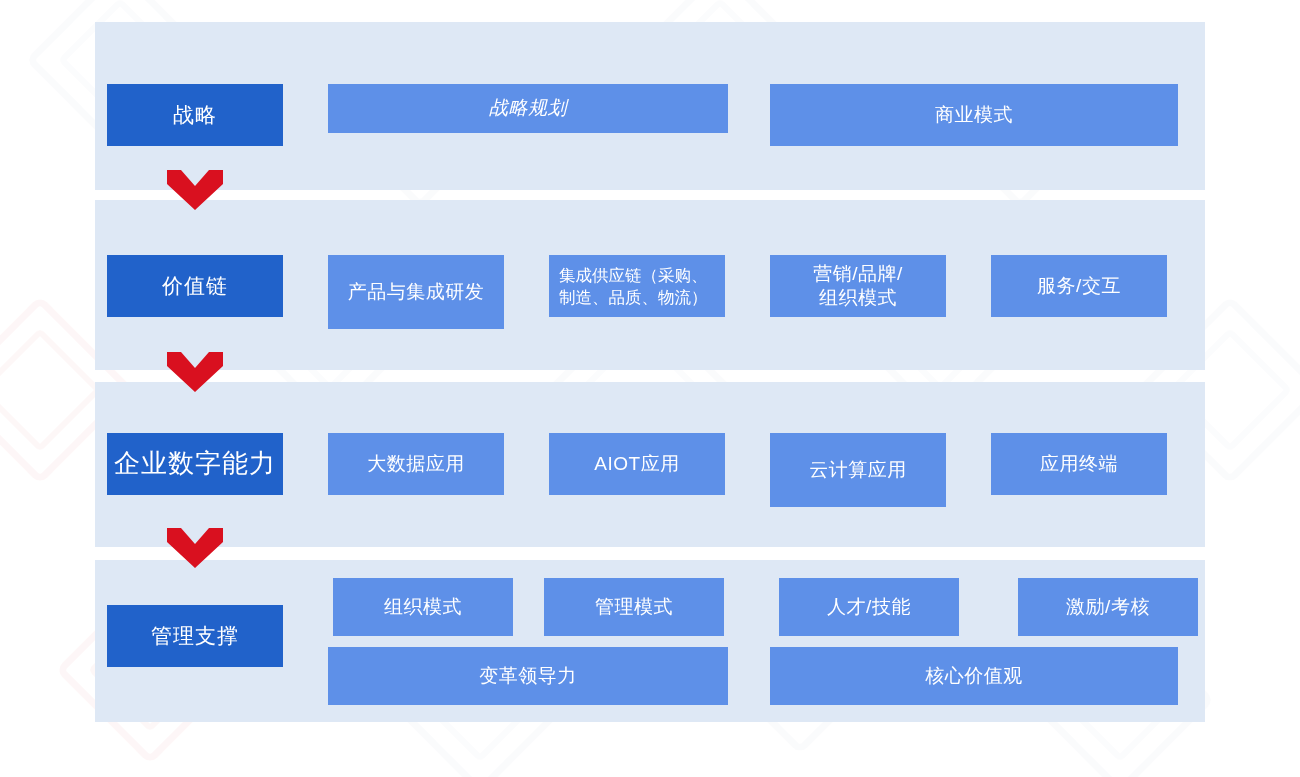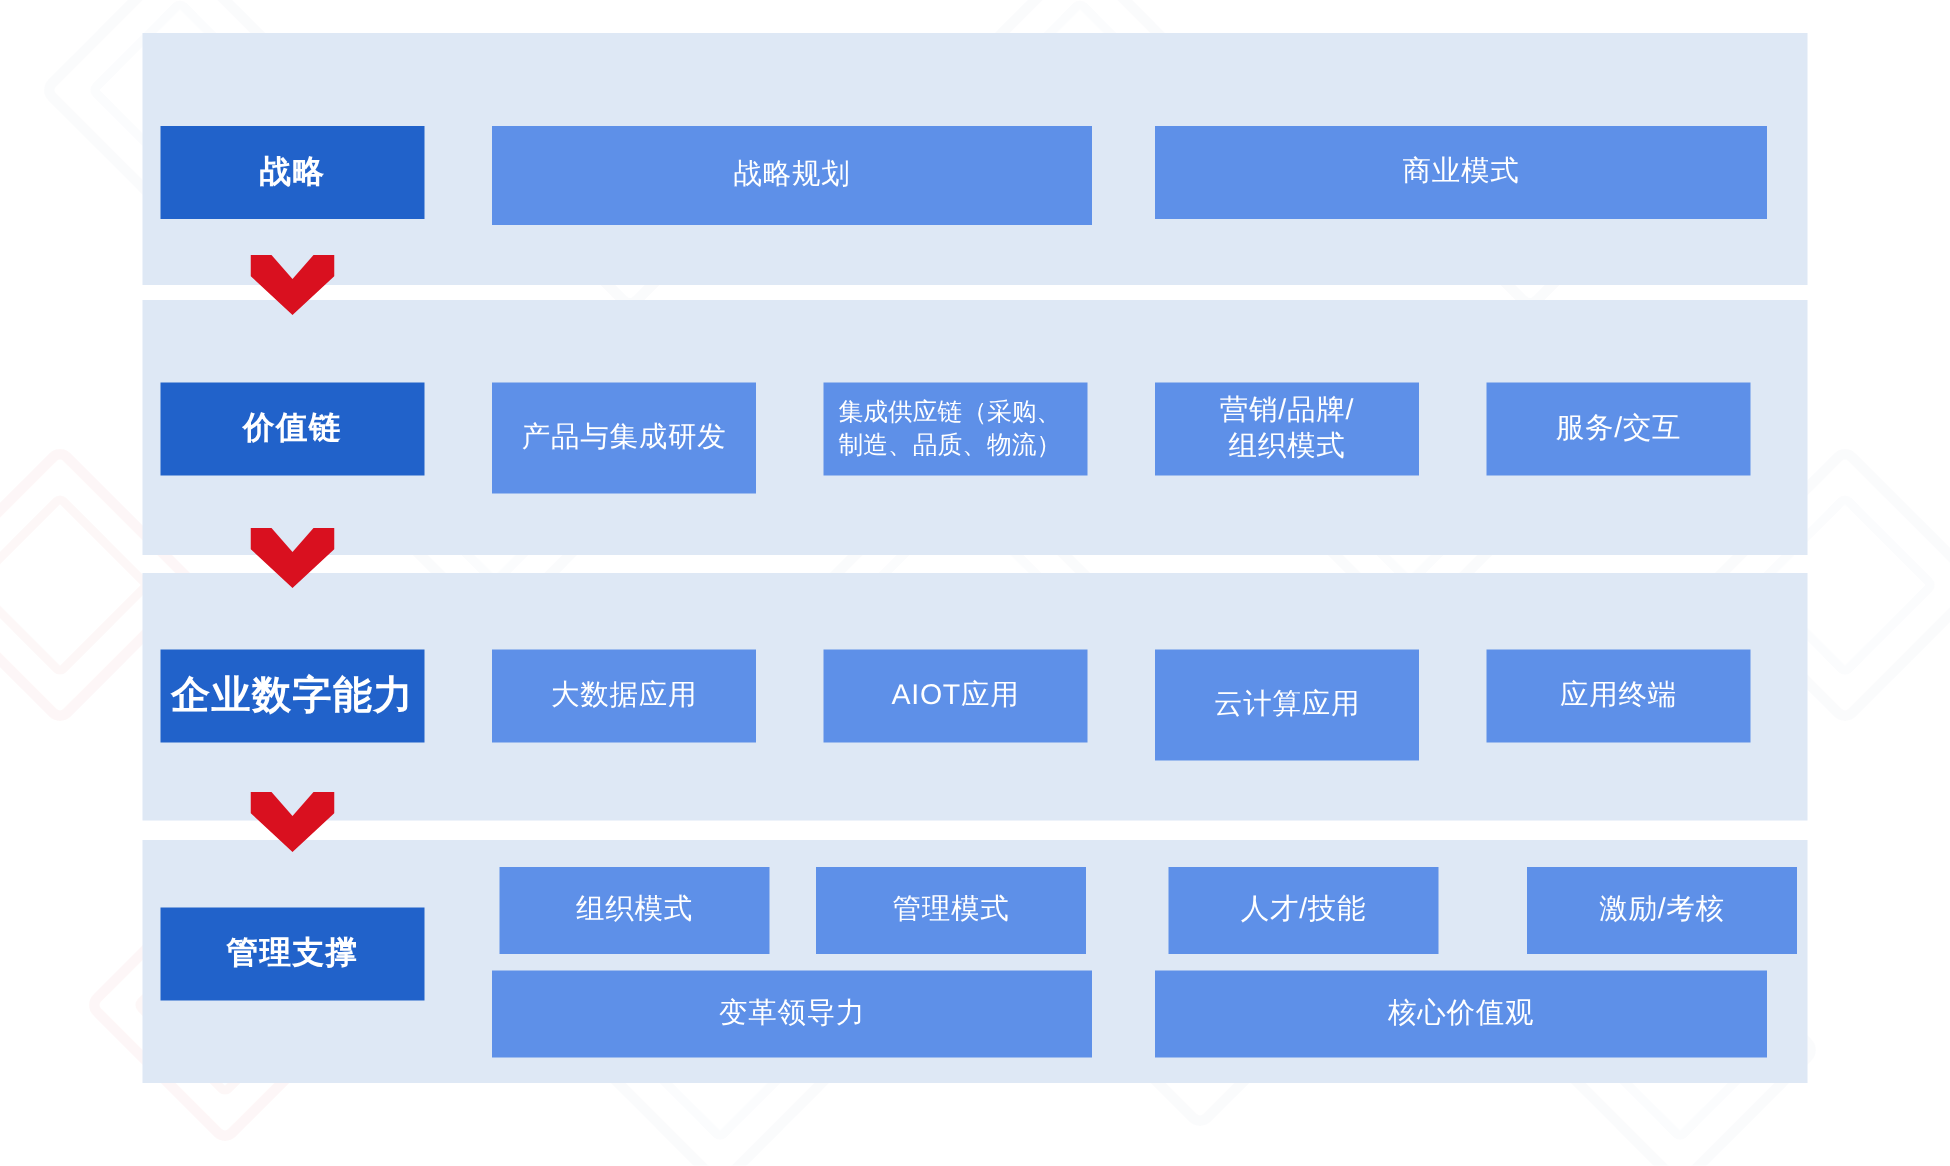--- a/index.html
+++ b/index.html
@@ -80,21 +80,21 @@
     font-size: 19px;
     line-height: 1.28;
     letter-spacing: 0.5px;
     text-align: center;
     white-space: pre-line;
     padding: 0 6px;
   }
 
   .box.lead {
     background: #2162ca;
-    font-weight: bold;
+    font-weight: normal;
     font-size: 21px;
     letter-spacing: 1px;
   }
 
   .box.align-left {
     justify-content: flex-start;
     text-align: left;
     padding-left: 10px;
     font-size: 16.5px;
     letter-spacing: 0px;
@@ -127,21 +127,21 @@
   <div class="wm" style="left:480px; top:700px;"></div>
   <div class="wm" style="left:800px; top:660px;"></div>
   <div class="wm" style="left:1120px; top:700px;"></div>
 </div>
 
 <div id="diagram">
 
   <div class="band" style="top:22px; height:168px;">
     <div class="row-inner">
       <div class="box lead" style="left:12px; top:62px; width:176px; height:62px;">战略</div>
-      <div class="box" style="left:233px; top:62px; width:400px; height:66px;">战略规划</div>
+      <div class="box" style="left:233px; top:62px; width:400px; height:49px;font-style:italic;">战略规划</div>
       <div class="box" style="left:675px; top:62px; width:408px; height:62px;">商业模式</div>
     </div>
   </div>
 
   <div class="chevron" style="left:167px; top:170px;">
     <svg viewBox="0 0 56 40" xmlns="http://www.w3.org/2000/svg">
       <polygon points="0,0 14,0 28,16 42,0 56,0 56,14 28,40 0,14" fill="#d9101f"></polygon>
     </svg>
   </div>
 

